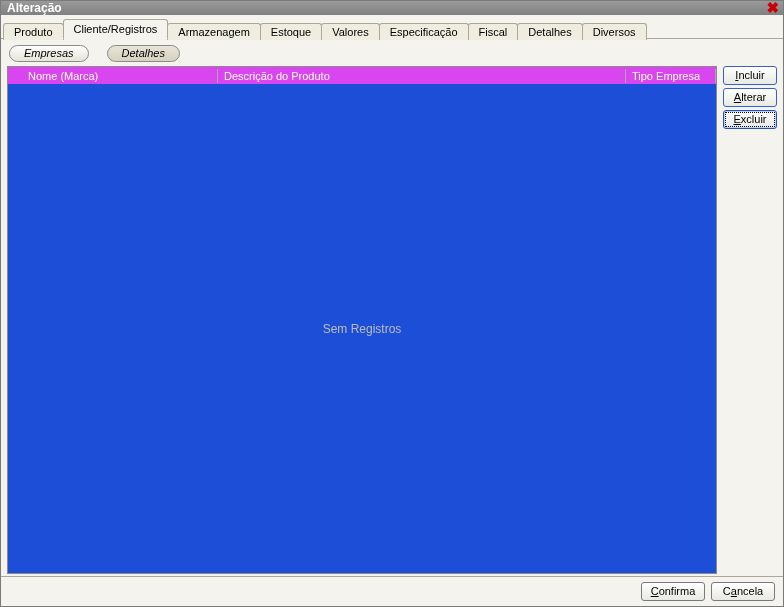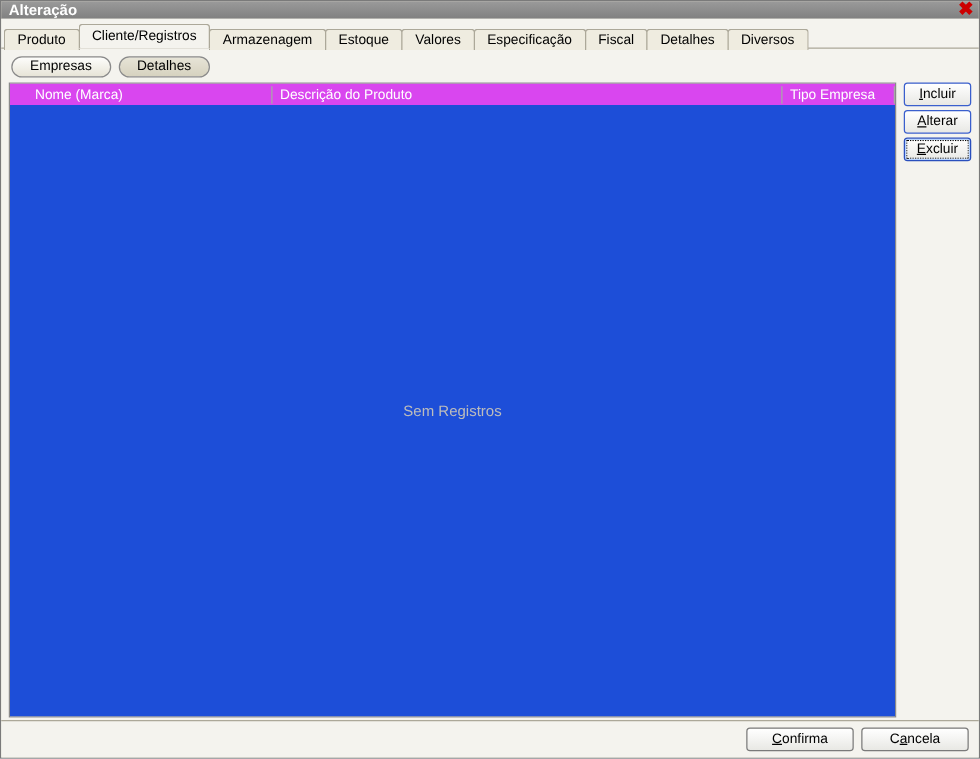--- a/index.html
+++ b/index.html
@@ -80,22 +80,23 @@
     flex: 1 1 auto;
     background: #f4f3ee;
     border-top: none;
     display: flex; flex-direction: column;
     padding: 6px 6px 2px 6px;
     position: relative;
   }
   
   .subtabs-row {
     display: flex;
-    gap: 6px;
+    gap: 18px;
     padding: 0 0 4px 2px;
+    font-style: italic;
   }
   .subtab {
     border: 1px solid #8a8a8a;
     border-radius: 9px;
     padding: 1px 14px;
     background: linear-gradient(to bottom, #fdfdfb, #e7e4d7);
     cursor: pointer;
     font-size: 11px;
     color: #000;
     line-height: 13px;
@@ -179,21 +180,21 @@
     border-top: 1px solid #aca899;
     background: #f4f3ee;
     height: 30px;
     display: flex;
     justify-content: flex-end;
     align-items: center;
     padding-right: 8px;
     gap: 6px;
   }
   .footer .btn {
-    width: 86px;
+    width: 64px;
     border: 1px solid #7a7a7a;
   }
 </style>
 </head>
 <body>
 
 <div class="window">
 
   <div class="titlebar">
     <span>Alteração</span>

